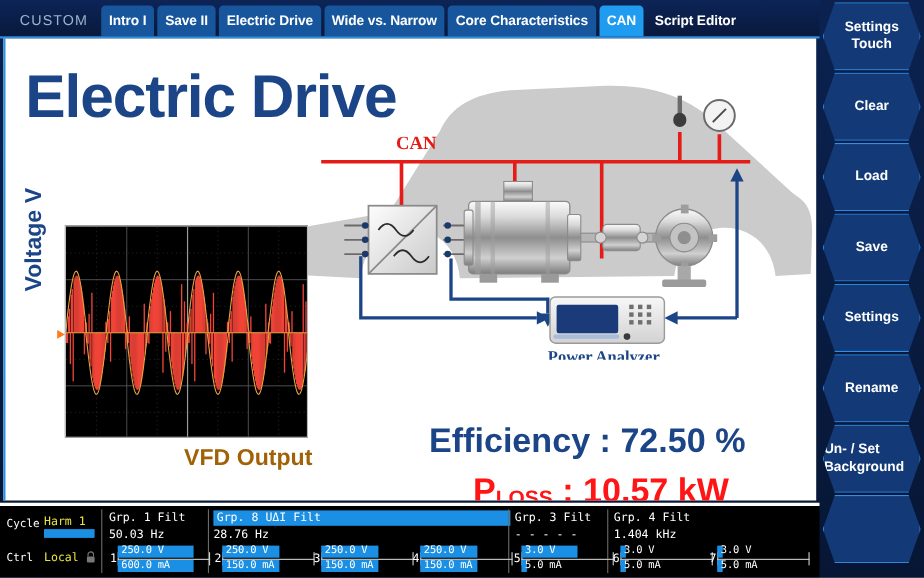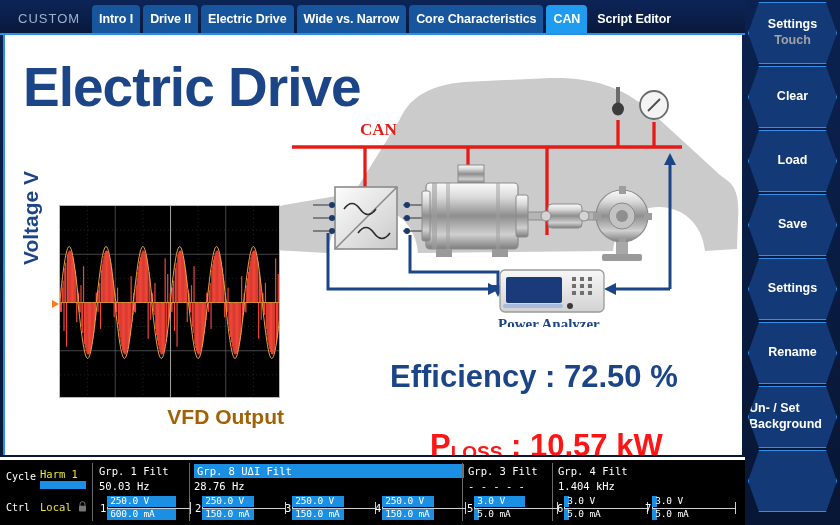--- a/index.html
+++ b/index.html
@@ -39,34 +39,34 @@
     transform:rotate(-90deg); transform-origin:left top;
     color:#1b4587; font-size:21px; font-weight:bold; white-space:nowrap; }
   #scope{ position:absolute; left:36px; top:0px; width:221px; height:193px;
     background:#000; border:1px solid #b9b9b9; overflow:hidden; }
   #marker{ position:absolute; left:29px; top:95px; width:0;height:0;
     border-left:7px solid #ff7a1a; border-top:4.5px solid transparent;
     border-bottom:4.5px solid transparent; }
   #xlab{ position:absolute; left:40px; top:200px; width:221px; text-align:right;
     color:#a16207; font-size:21px; font-weight:bold; }
 
-  #eff{ position:absolute; left:385px; top:324px; font-size:31px;
+  #eff{ position:absolute; left:385px; top:348px; font-size:31px;
     font-weight:bold; color:#1b4587; white-space:nowrap; }
   #ploss{ position:absolute; left:425px; top:393px; font-size:31px;
     font-weight:bold; color:#ff1515; white-space:nowrap; }
   #ploss .sub{ font-size:19px; vertical-align:-3px; }
 
   
   #sidebar{ position:absolute; left:745px; top:0; width:95px; height:525px; }
   .sb{ position:relative; width:89px; height:62px; margin:2px auto 0 auto;
     display:flex; flex-direction:column; align-items:center; justify-content:center;
     color:#fff; font-size:12.5px; font-weight:bold; line-height:1.25;
     background:#133a77; border:1.6px solid #2f8fe8;
     clip-path:polygon(11px 0,78px 0,89px 31px,78px 62px,11px 62px,0 31px); }
-  .sb .sub{ color:#a3a3a3; }
+  .sb .sub{ color:#ffffff; }
   .sb.empty{ color:transparent; }
 
   
   #status{ position:absolute; left:0; top:457px; width:745px; height:68px;
     background:#000; color:#ffffff;
     font-family:"DejaVu Sans Mono", monospace; }
   #status-top-line{ position:absolute; left:0; top:0; width:745px; height:3px;
     background:#ffffff; }
   .sec{ position:absolute; top:5px; height:62px; }
   .vline{ position:absolute; top:6px; width:1px; height:58px; background:#6a6a6a; }
@@ -95,21 +95,21 @@
   .lock{ position:absolute; width:9px; height:11px; }
 </style>
 </head>
 <body>
 
 <div id="app">
 
   <div id="tabbar">
     <div id="custom-label">CUSTOM</div>
     <div class="tab">Intro I</div>
-    <div class="tab">Drive II</div>
+    <div class="tab">Save II</div>
     <div class="tab">Electric Drive</div>
     <div class="tab">Wide vs. Narrow</div>
     <div class="tab">Core Characteristics</div>
     <div class="tab sel">CAN</div>
     <div class="tab plain">Script Editor</div>
   </div>
   <div id="tabbar-underline"></div>
 
   <div id="canvas">
 

